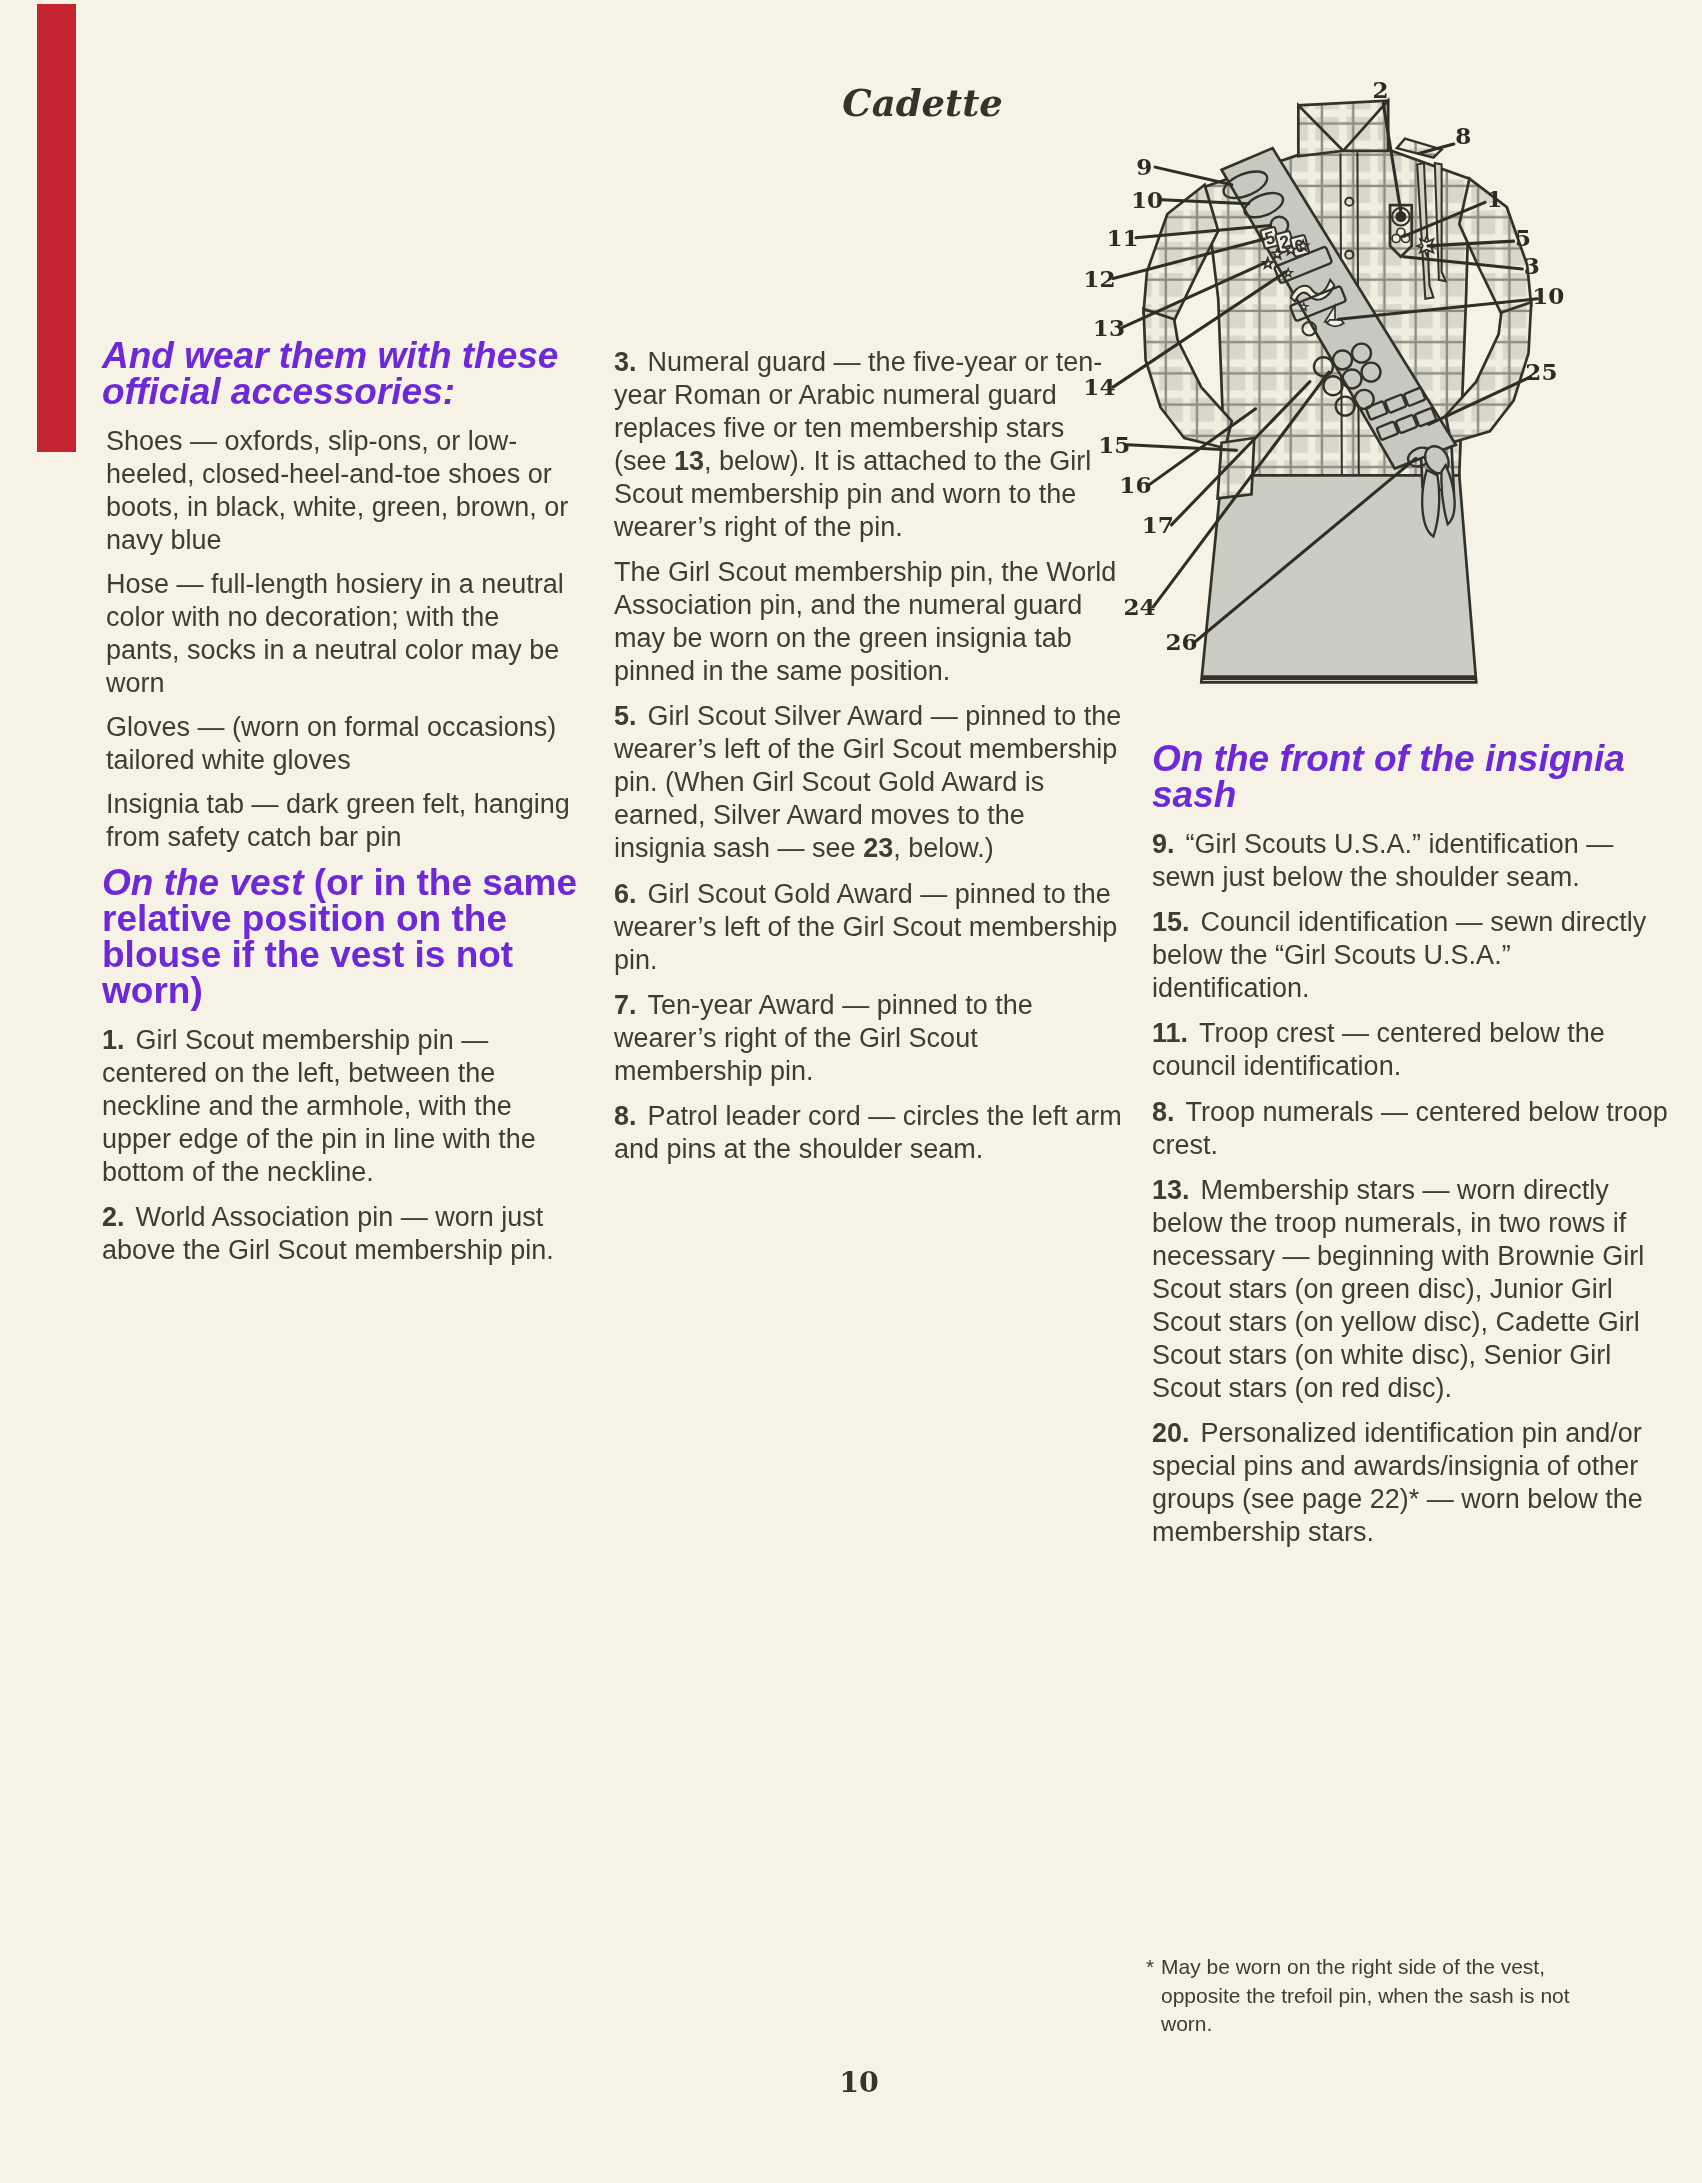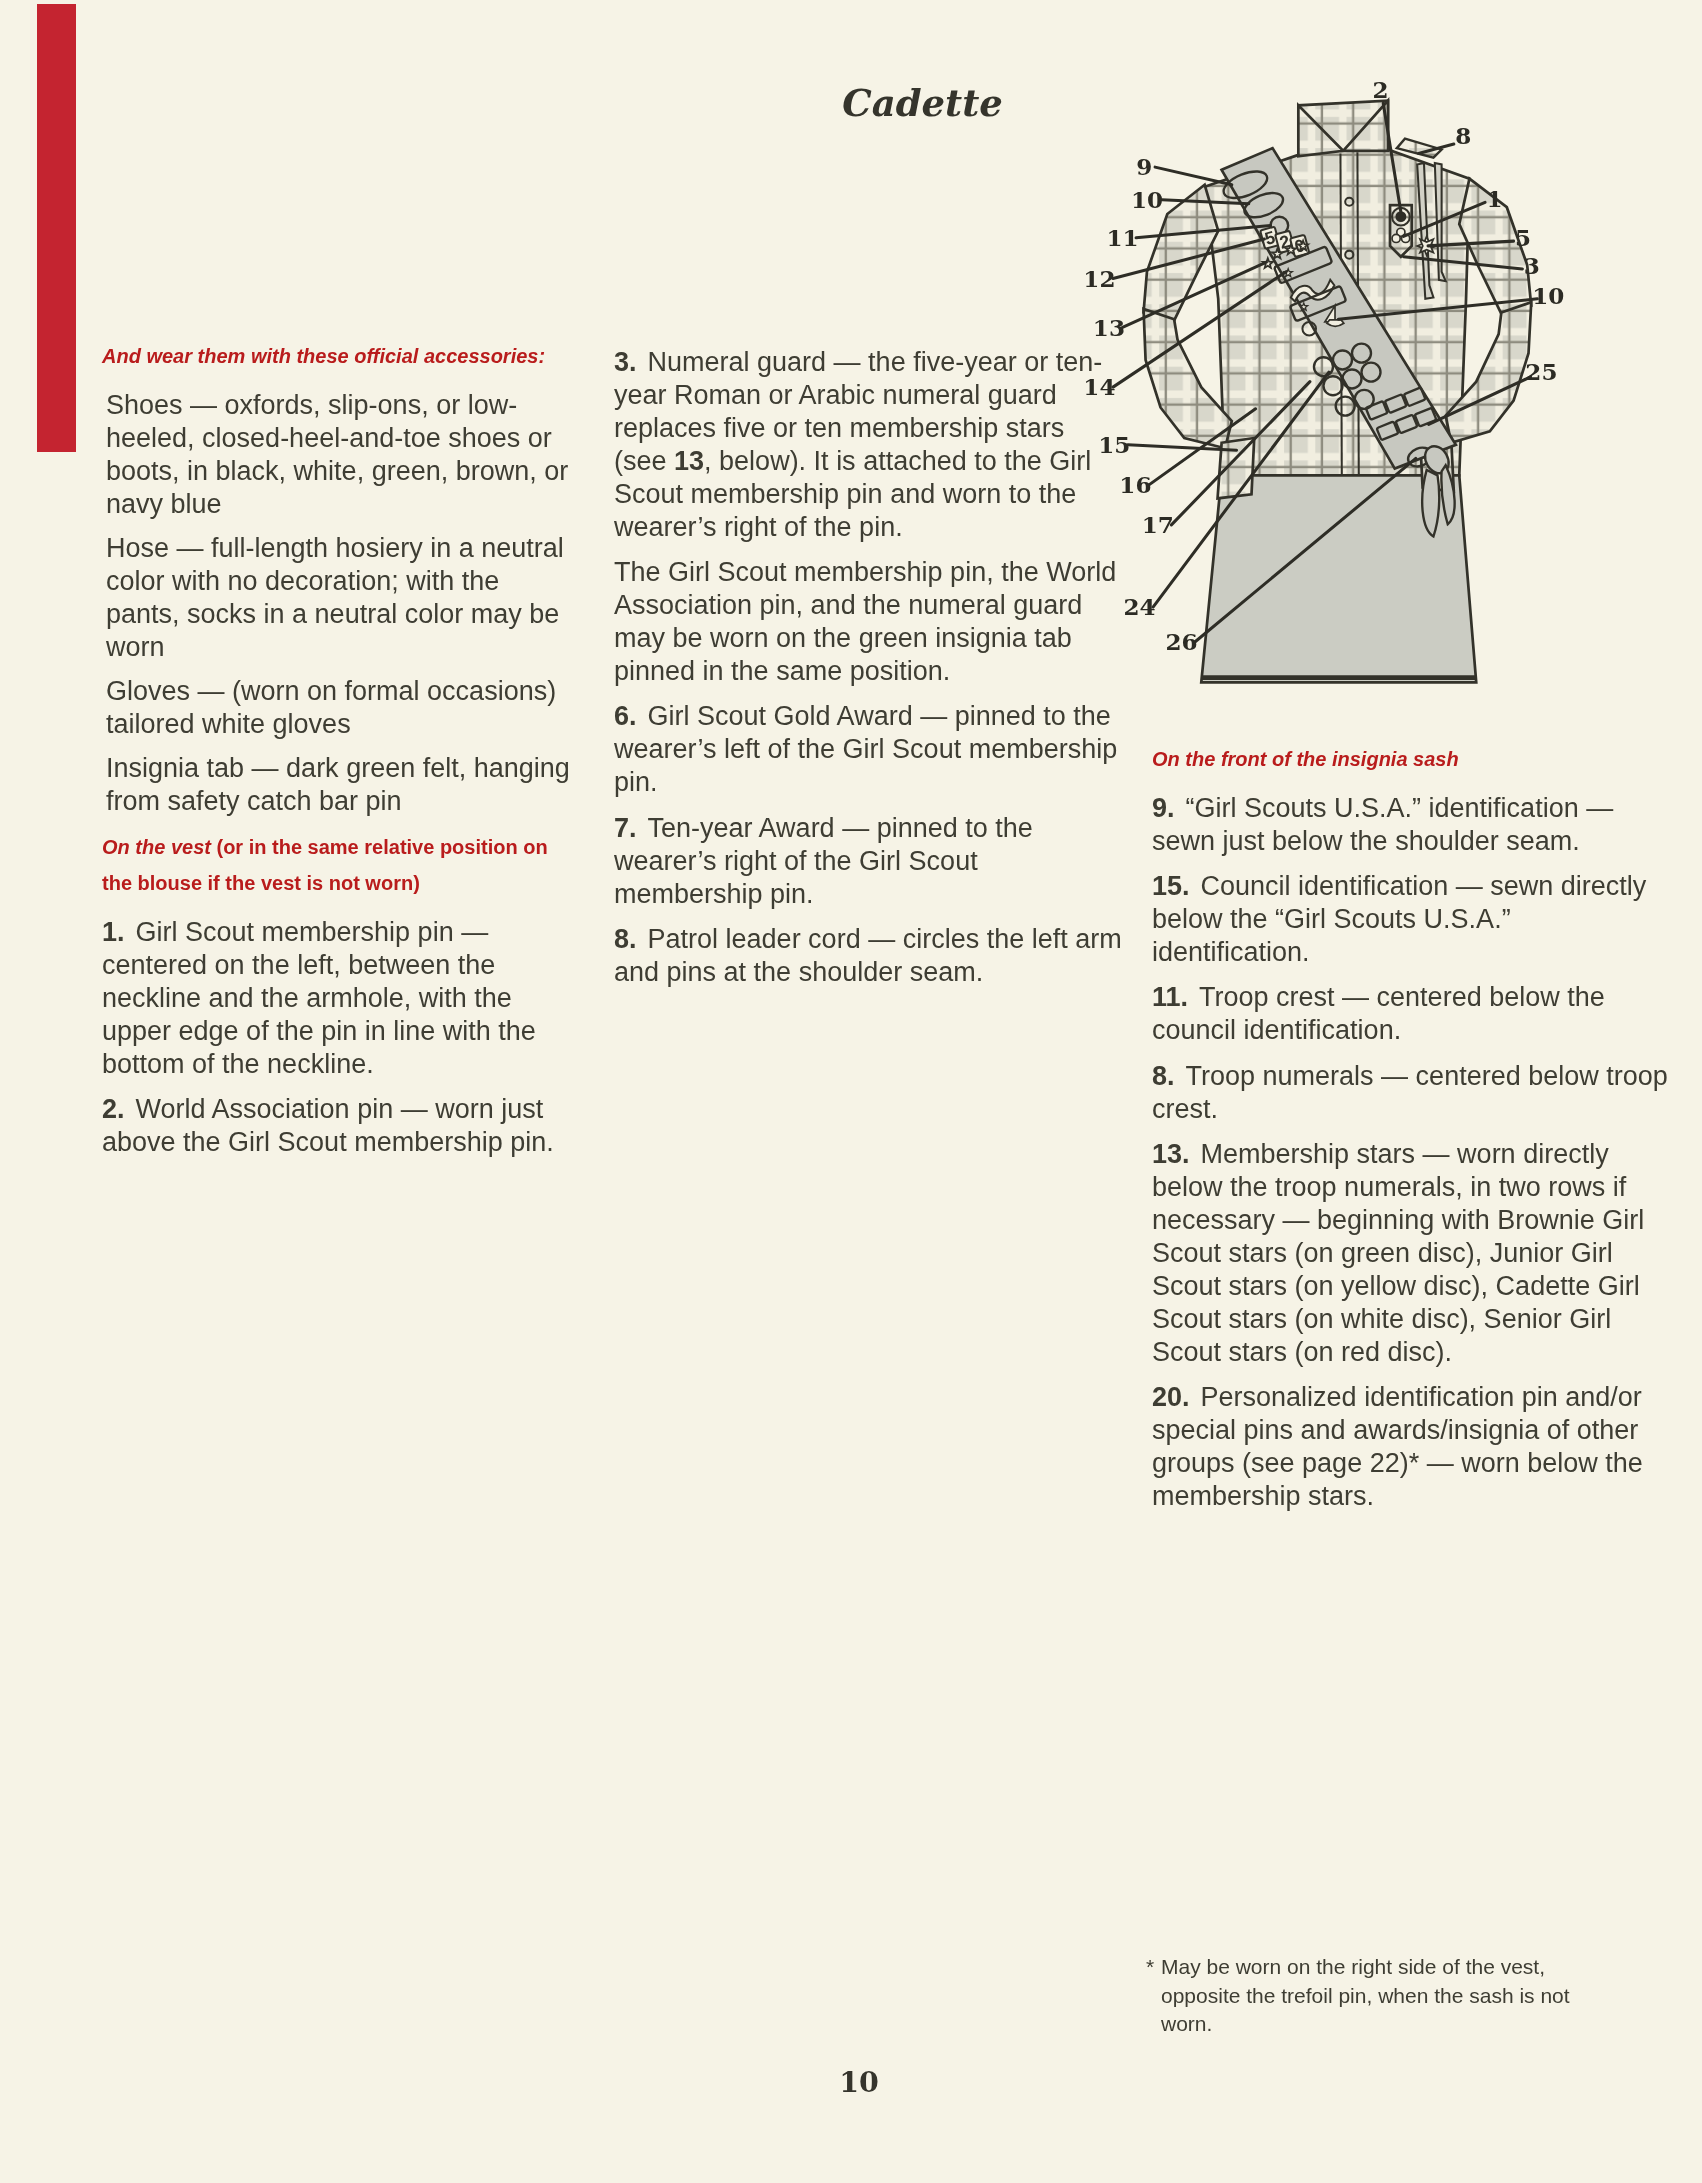--- a/index.html
+++ b/index.html
@@ -16,22 +16,22 @@
     position:absolute;left:780px;top:81px;width:285px;
     font-family:"DejaVu Serif",serif;
     font-weight:bold;font-style:italic;
     font-size:37px;color:#35342c;text-align:center;
   }
   .col{position:absolute;font-size:27px;line-height:33px;}
   .col-left{left:102px;top:338px;width:475px;}
   .col-mid{left:614px;top:346px;width:508px;}
   .col-right{left:1152px;top:741px;width:521px;}
   .green-head{
-    color:#b91c1c;font-weight:bold;font-style:italic;
-    font-size:20px;line-height:36px;margin:0 0 15px 0;
+    color:#6d28d9;font-weight:bold;font-style:italic;
+    font-size:37px;line-height:36px;margin:0 0 15px 0;
   }
   .green-head .upright{font-style:normal;}
   .mt{margin-top:28.5px;}
   p.body-p{margin:0 0 11px 4px;}
   p.item{margin:0 0 12.2px 0;}
   .num{font-weight:bold;margin-right:11px;}
   .inline-bold{font-weight:bold;}
   .footnote{
     position:absolute;left:1146px;top:1953px;width:461px;
     font-size:21px;line-height:28.5px;display:flex;color:#3e3d33;
@@ -75,20 +75,23 @@
     <p class="item">
       <span class="num">2.</span><span>World Association pin — worn just above the Girl Scout membership pin.</span>
     </p>
   </div>
 
   <div class="col col-mid">
     <p class="item">
       <span class="num">3.</span><span>Numeral guard — the five-year or ten-year Roman or Arabic numeral guard replaces five or ten membership stars (see </span><span class="inline-bold">13</span><span>, below). It is attached to the Girl Scout membership pin and worn to the wearer’s right of the pin.</span>
     </p>
     <p class="item">The Girl Scout membership pin, the World Association pin, and the numeral guard may be worn on the green insignia tab pinned in the same position.</p>
+    <p class="item">
+      <span class="num">5.</span><span>Girl Scout Silver Award — pinned to the wearer’s left of the Girl Scout membership pin. (When Girl Scout Gold Award is earned, Silver Award moves to the insignia sash — see </span><span class="inline-bold">23</span><span>, below.)</span>
+    </p>
     <p class="item">
       <span class="num">6.</span><span>Girl Scout Gold Award — pinned to the wearer’s left of the Girl Scout membership pin.</span>
     </p>
     <p class="item">
       <span class="num">7.</span><span>Ten-year Award — pinned to the wearer’s right of the Girl Scout membership pin.</span>
     </p>
     <p class="item">
       <span class="num">8.</span><span>Patrol leader cord — circles the left arm and pins at the shoulder seam.</span>
     </p>
   </div>

